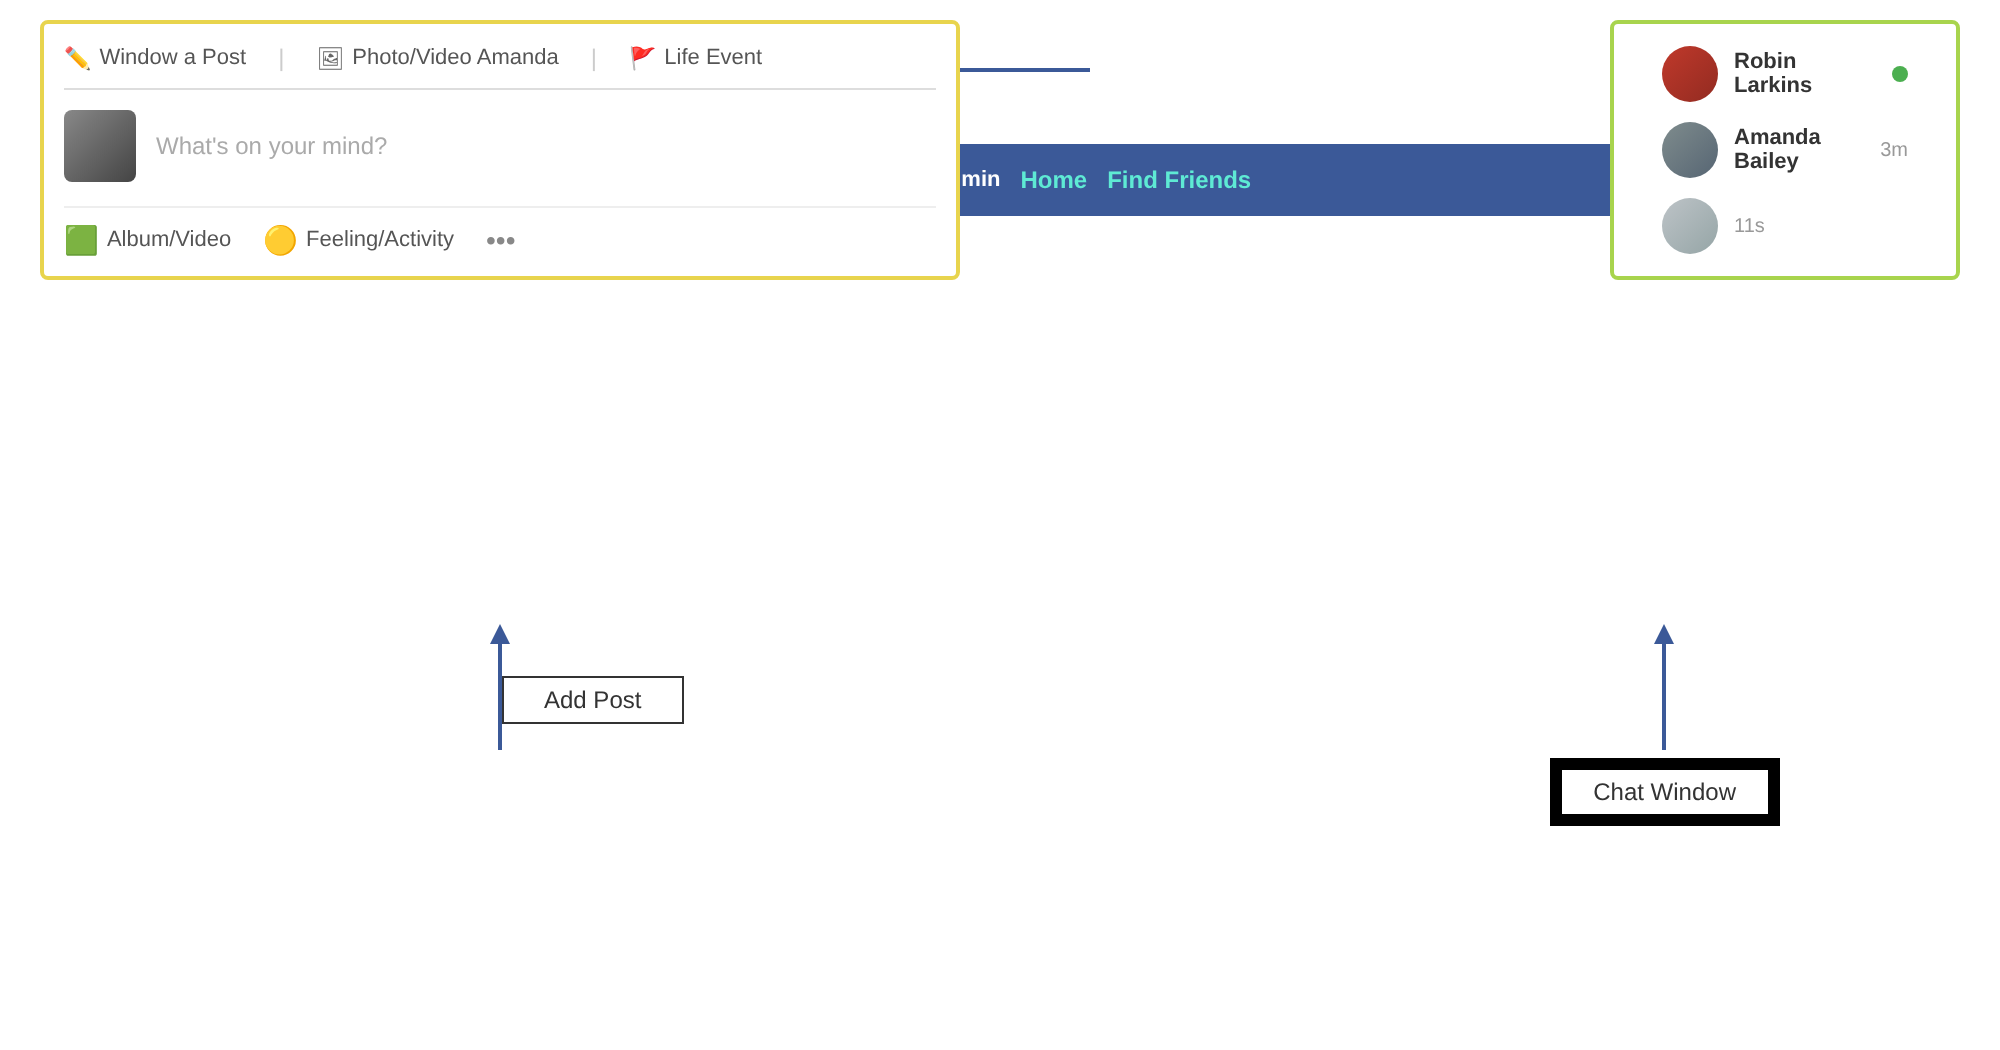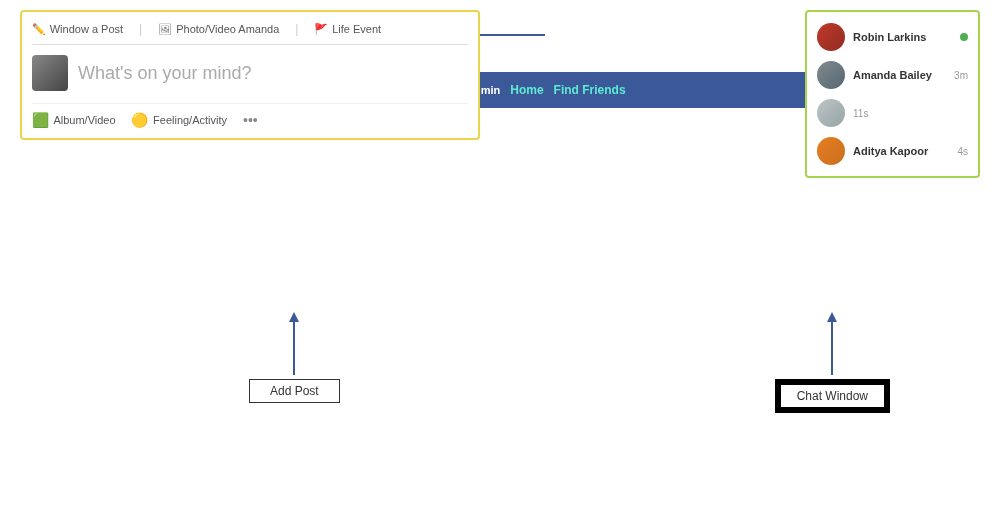--- a/index.html
+++ b/index.html
@@ -193,21 +193,21 @@
     .post-avatar {
       width: 36px;
       height: 36px;
       background: linear-gradient(135deg, #888, #444);
       border-radius: 4px;
       flex-shrink: 0;
     }
 
     .post-input-placeholder {
       color: #aaa;
-      font-size: 18px;
+      font-size: 12px;
       flex: 1;
     }
 
     .post-actions {
       display: flex;
       align-items: center;
       gap: 16px;
       padding-top: 8px;
       border-top: 1px solid #eee;
     }
@@ -242,21 +242,21 @@
 
     
     .chat-window {
       position: absolute;
       top: 10px;
       right: 20px;
       width: 175px;
       border: 2px solid #a8d44d;
       background: #fff;
       border-radius: 4px;
-      padding: 6px 2px;
+      padding: 6px 16px;
     }
 
     .chat-item {
       display: flex;
       align-items: center;
       gap: 8px;
       padding: 5px 8px;
       cursor: pointer;
     }
 
@@ -384,21 +384,21 @@
       <span>Album/Video</span>
     </div>
     <div class="post-action-btn">
       <span class="post-action-icon">🟡</span>
       <span>Feeling/Activity</span>
     </div>
     <span class="post-action-more">•••</span>
   </div>
 </div>
 
-<div style="position:absolute; top:320px; left:249px; display:flex; flex-direction:column; align-items:center;">
+<div style="position:absolute; top:320px; left:249px; display:flex; align-items:center;">
   <div style="width:2px; height:55px; background:#3b5998; position:relative;">
     <div style="position:absolute; top:-8px; left:-4px; border-bottom:10px solid #3b5998; border-left:5px solid transparent; border-right:5px solid transparent;"></div>
   </div>
   <div class="add-post-label">Add Post</div>
 </div>
 
 <div class="chat-window" id="chat-window-el">
 <div class="chat-item">
       <div class="chat-avatar av1"></div>
       <span class="chat-name">Robin Larkins</span>
@@ -406,25 +406,20 @@
     </div>
     <div class="chat-item">
       <div class="chat-avatar av2"></div>
       <span class="chat-name">Amanda Bailey</span>
       <span class="chat-time">3m</span>
     </div>
     <div class="chat-item">
       <div class="chat-avatar av3"></div>
       <span class="chat-time">11s</span>
     </div>
-    <div class="chat-item">
-      <div class="chat-avatar av4"></div>
-      <span class="chat-name">Aditya Kapoor</span>
-      <span class="chat-time">4s</span>
-    </div>
   </div>
 
 <div style="position:absolute; top:320px; right:110px; display:flex; flex-direction:column; align-items:center;">
   <div style="width:2px; height:55px; background:#3b5998; position:relative;">
     <div style="position:absolute; top:-8px; left:-4px; border-bottom:10px solid #3b5998; border-left:5px solid transparent; border-right:5px solid transparent;"></div>
   </div>
   <div class="chat-window-label">Chat Window</div>
 </div>
 
 </body></html>

